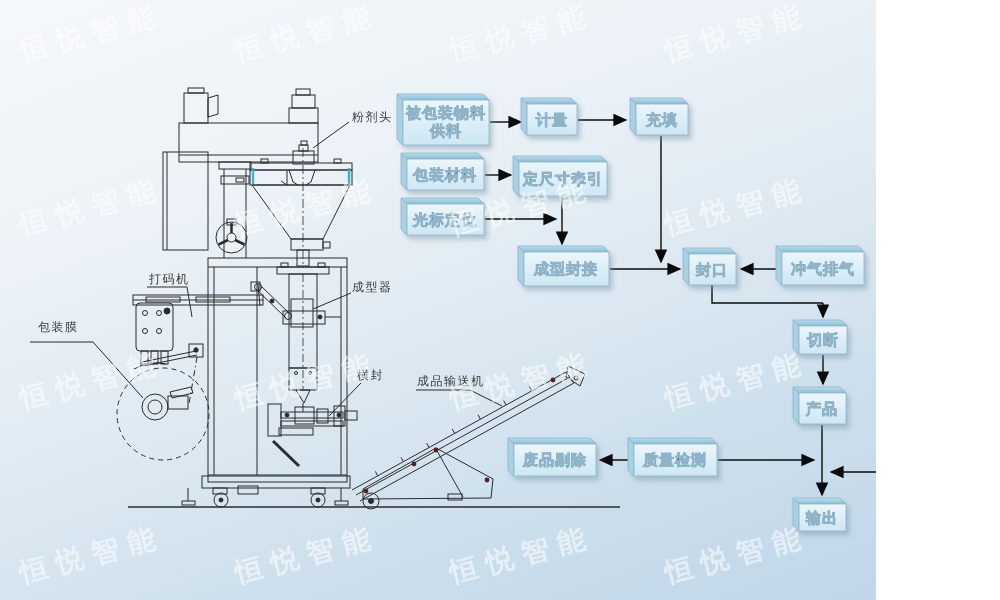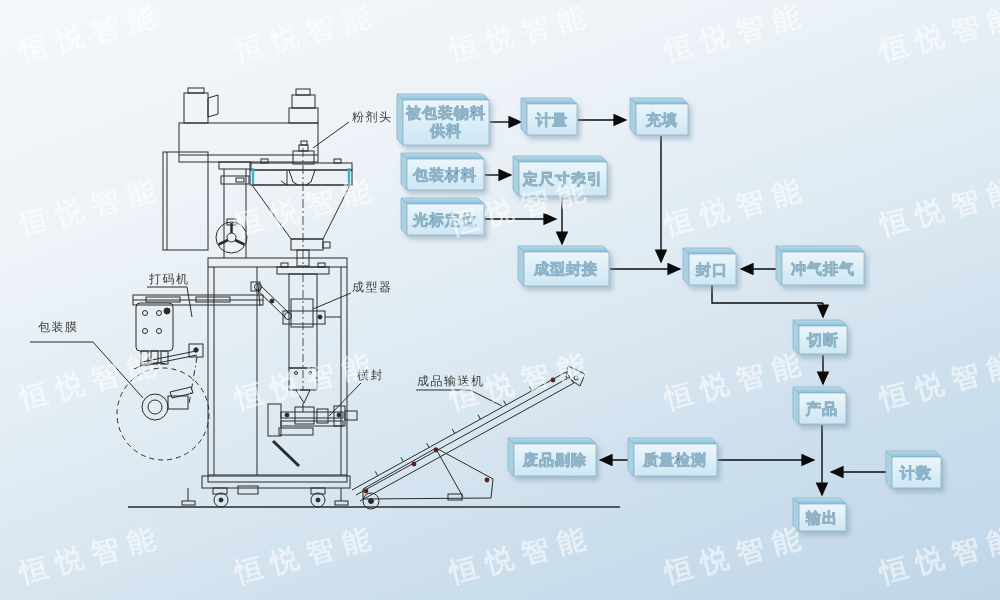--- a/index.html
+++ b/index.html
@@ -1,17 +1,17 @@
 <!DOCTYPE html>
 <html><head>
 <meta charset="utf-8">
 <style>
   html,body{margin:0;padding:0;}
   body{font-family:"Liberation Sans", sans-serif;}
-  .stage{position:relative;width:1000px;height:600px;overflow:hidden;
+  .stage{position:relative;width:876px;height:600px;overflow:hidden;
     background:linear-gradient(160deg,#f4f8fb 0%,#ecf2f7 30%,#dde9f2 55%,#cbdeec 78%,#c0d6e8 100%);}
   .stage svg{position:absolute;left:0;top:0;}
   .wm-layer{position:absolute;left:0;top:0;width:1000px;height:600px;pointer-events:none;z-index:5;}
   .wm{position:absolute;font-weight:bold;font-size:28px;letter-spacing:9px;color:rgba(255,255,255,0.55);
      transform:rotate(-15deg);white-space:nowrap;}
   .boxlabel{font:bold 15px "Liberation Sans", sans-serif;fill:#15242e;letter-spacing:1px;}
   .mlabel{font:12px "Liberation Sans", sans-serif;fill:#3a3a3a;letter-spacing:1.5px;}
   .mach{stroke:#2b2b2b;stroke-width:1;fill:none;}
   .flowline{stroke:#0b0b0b;stroke-width:1.4;fill:none;}
 </style>

